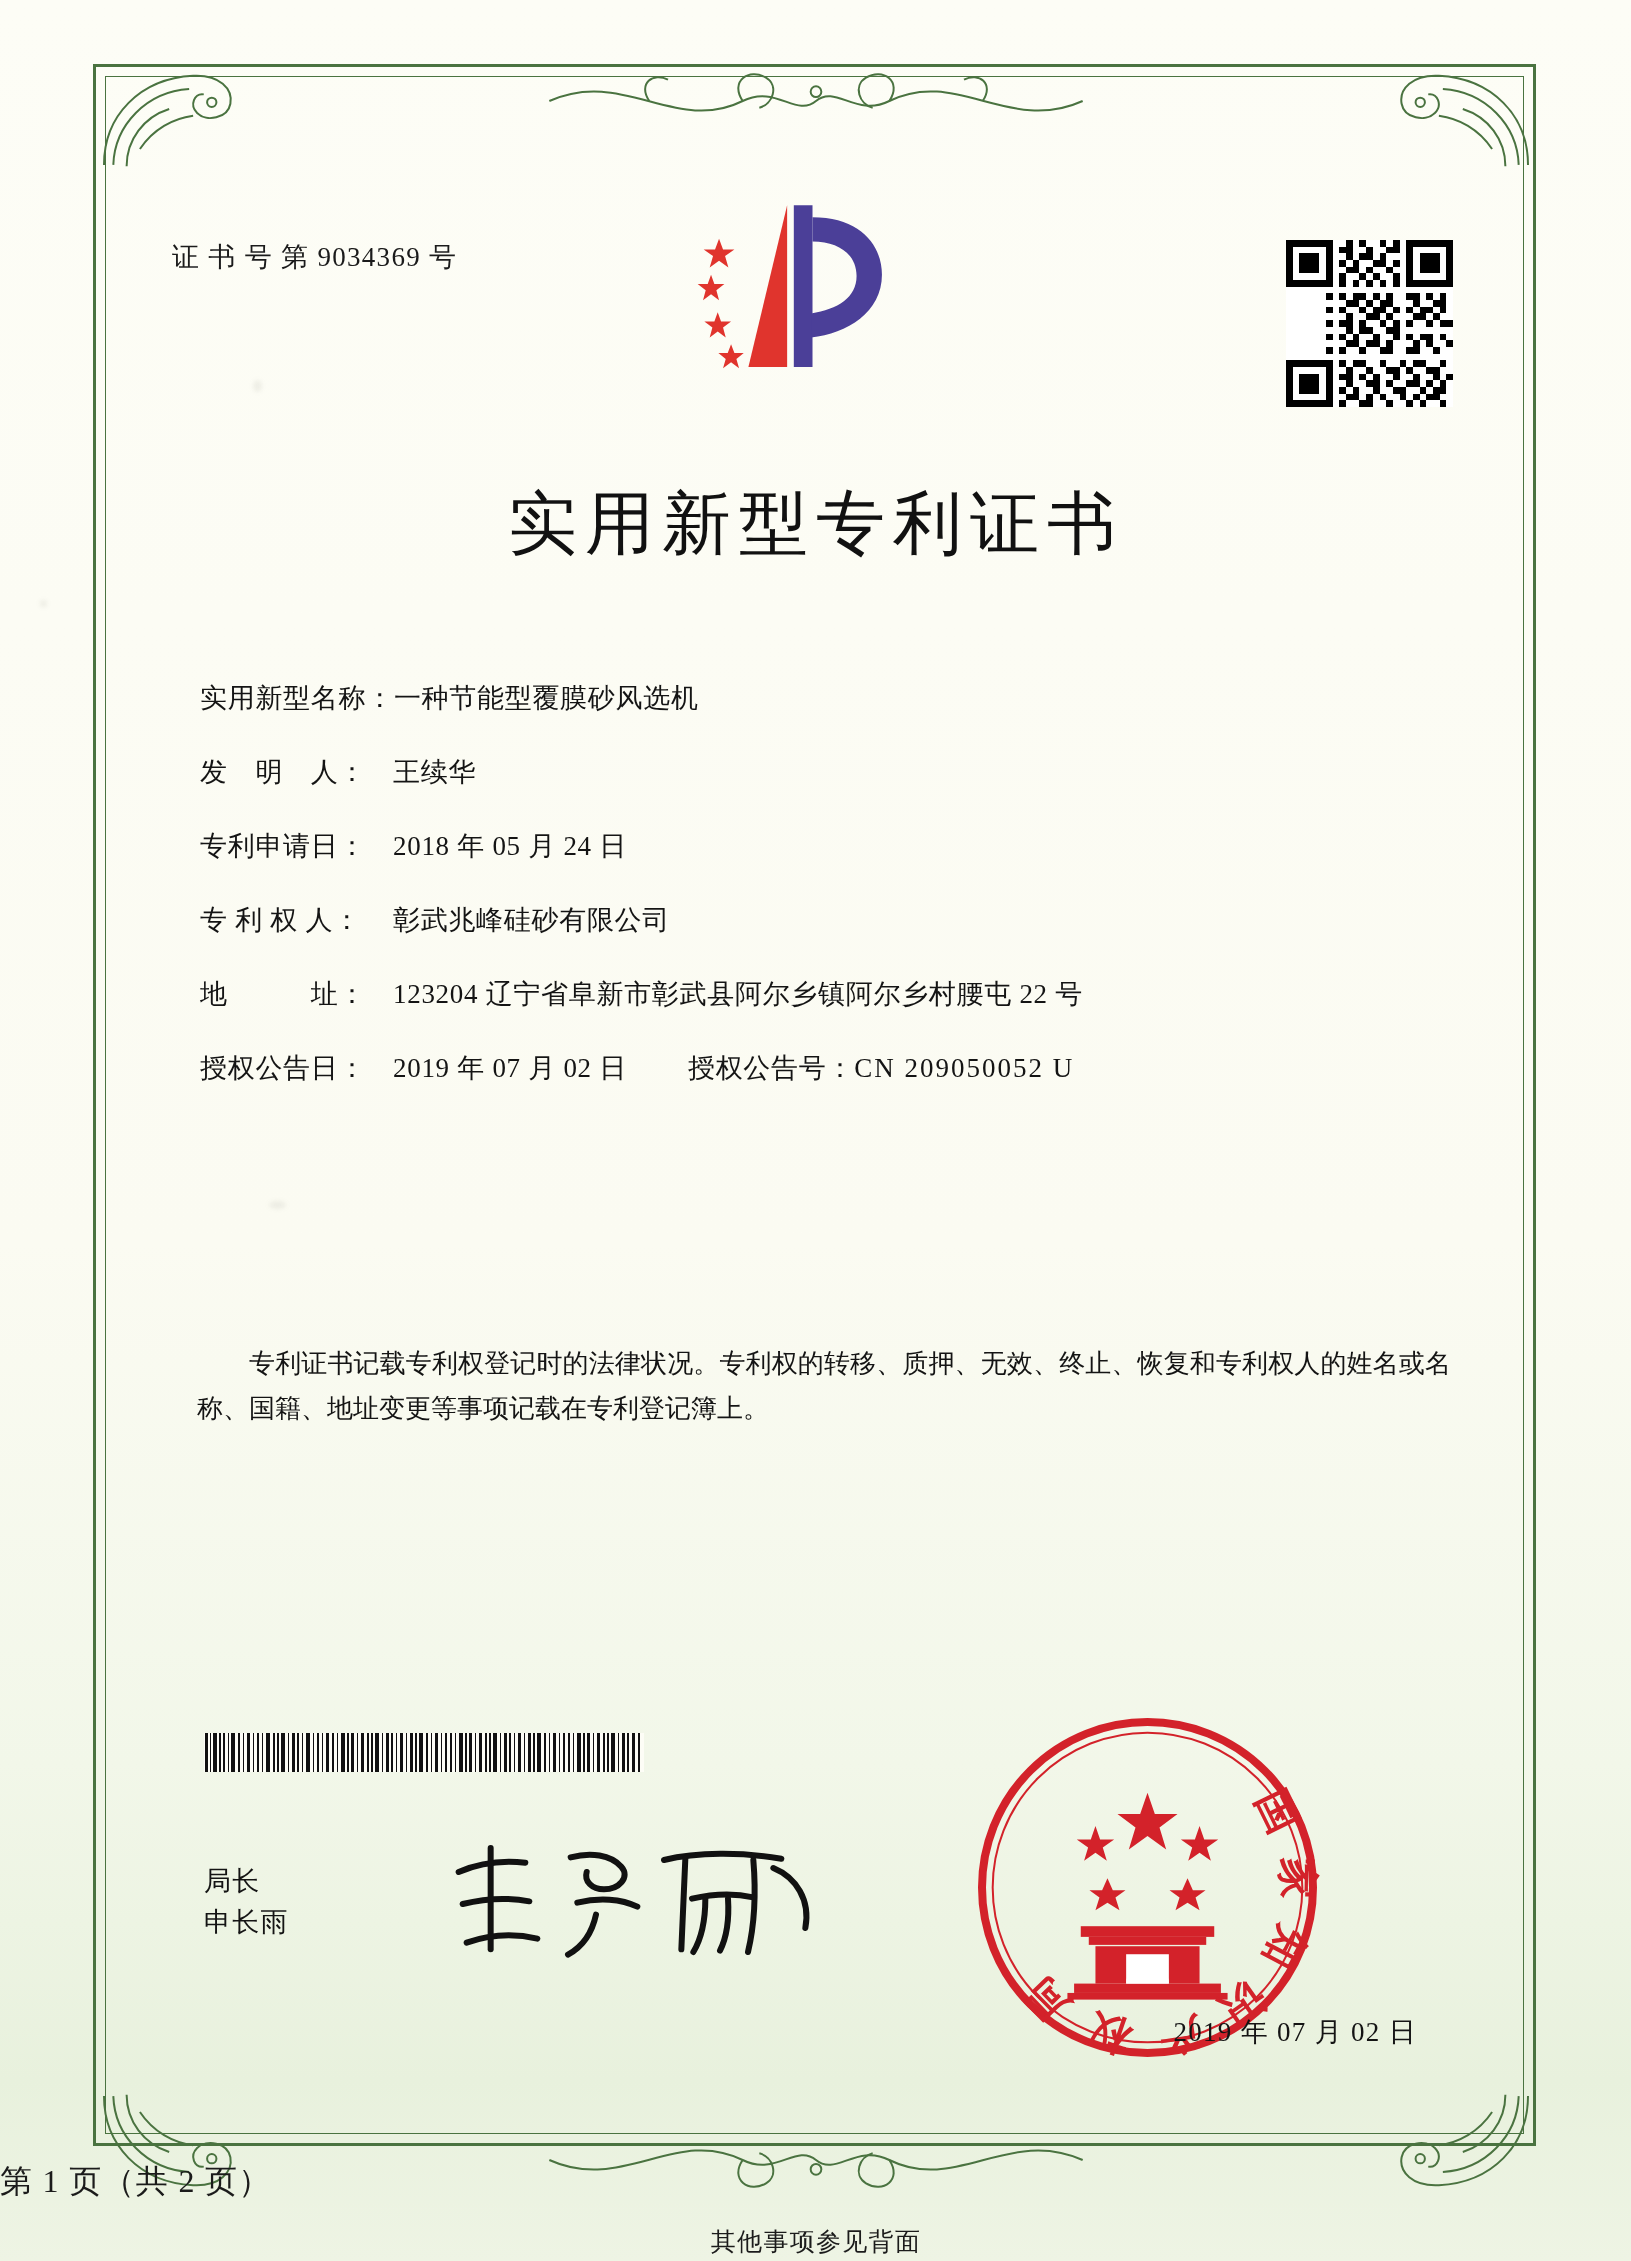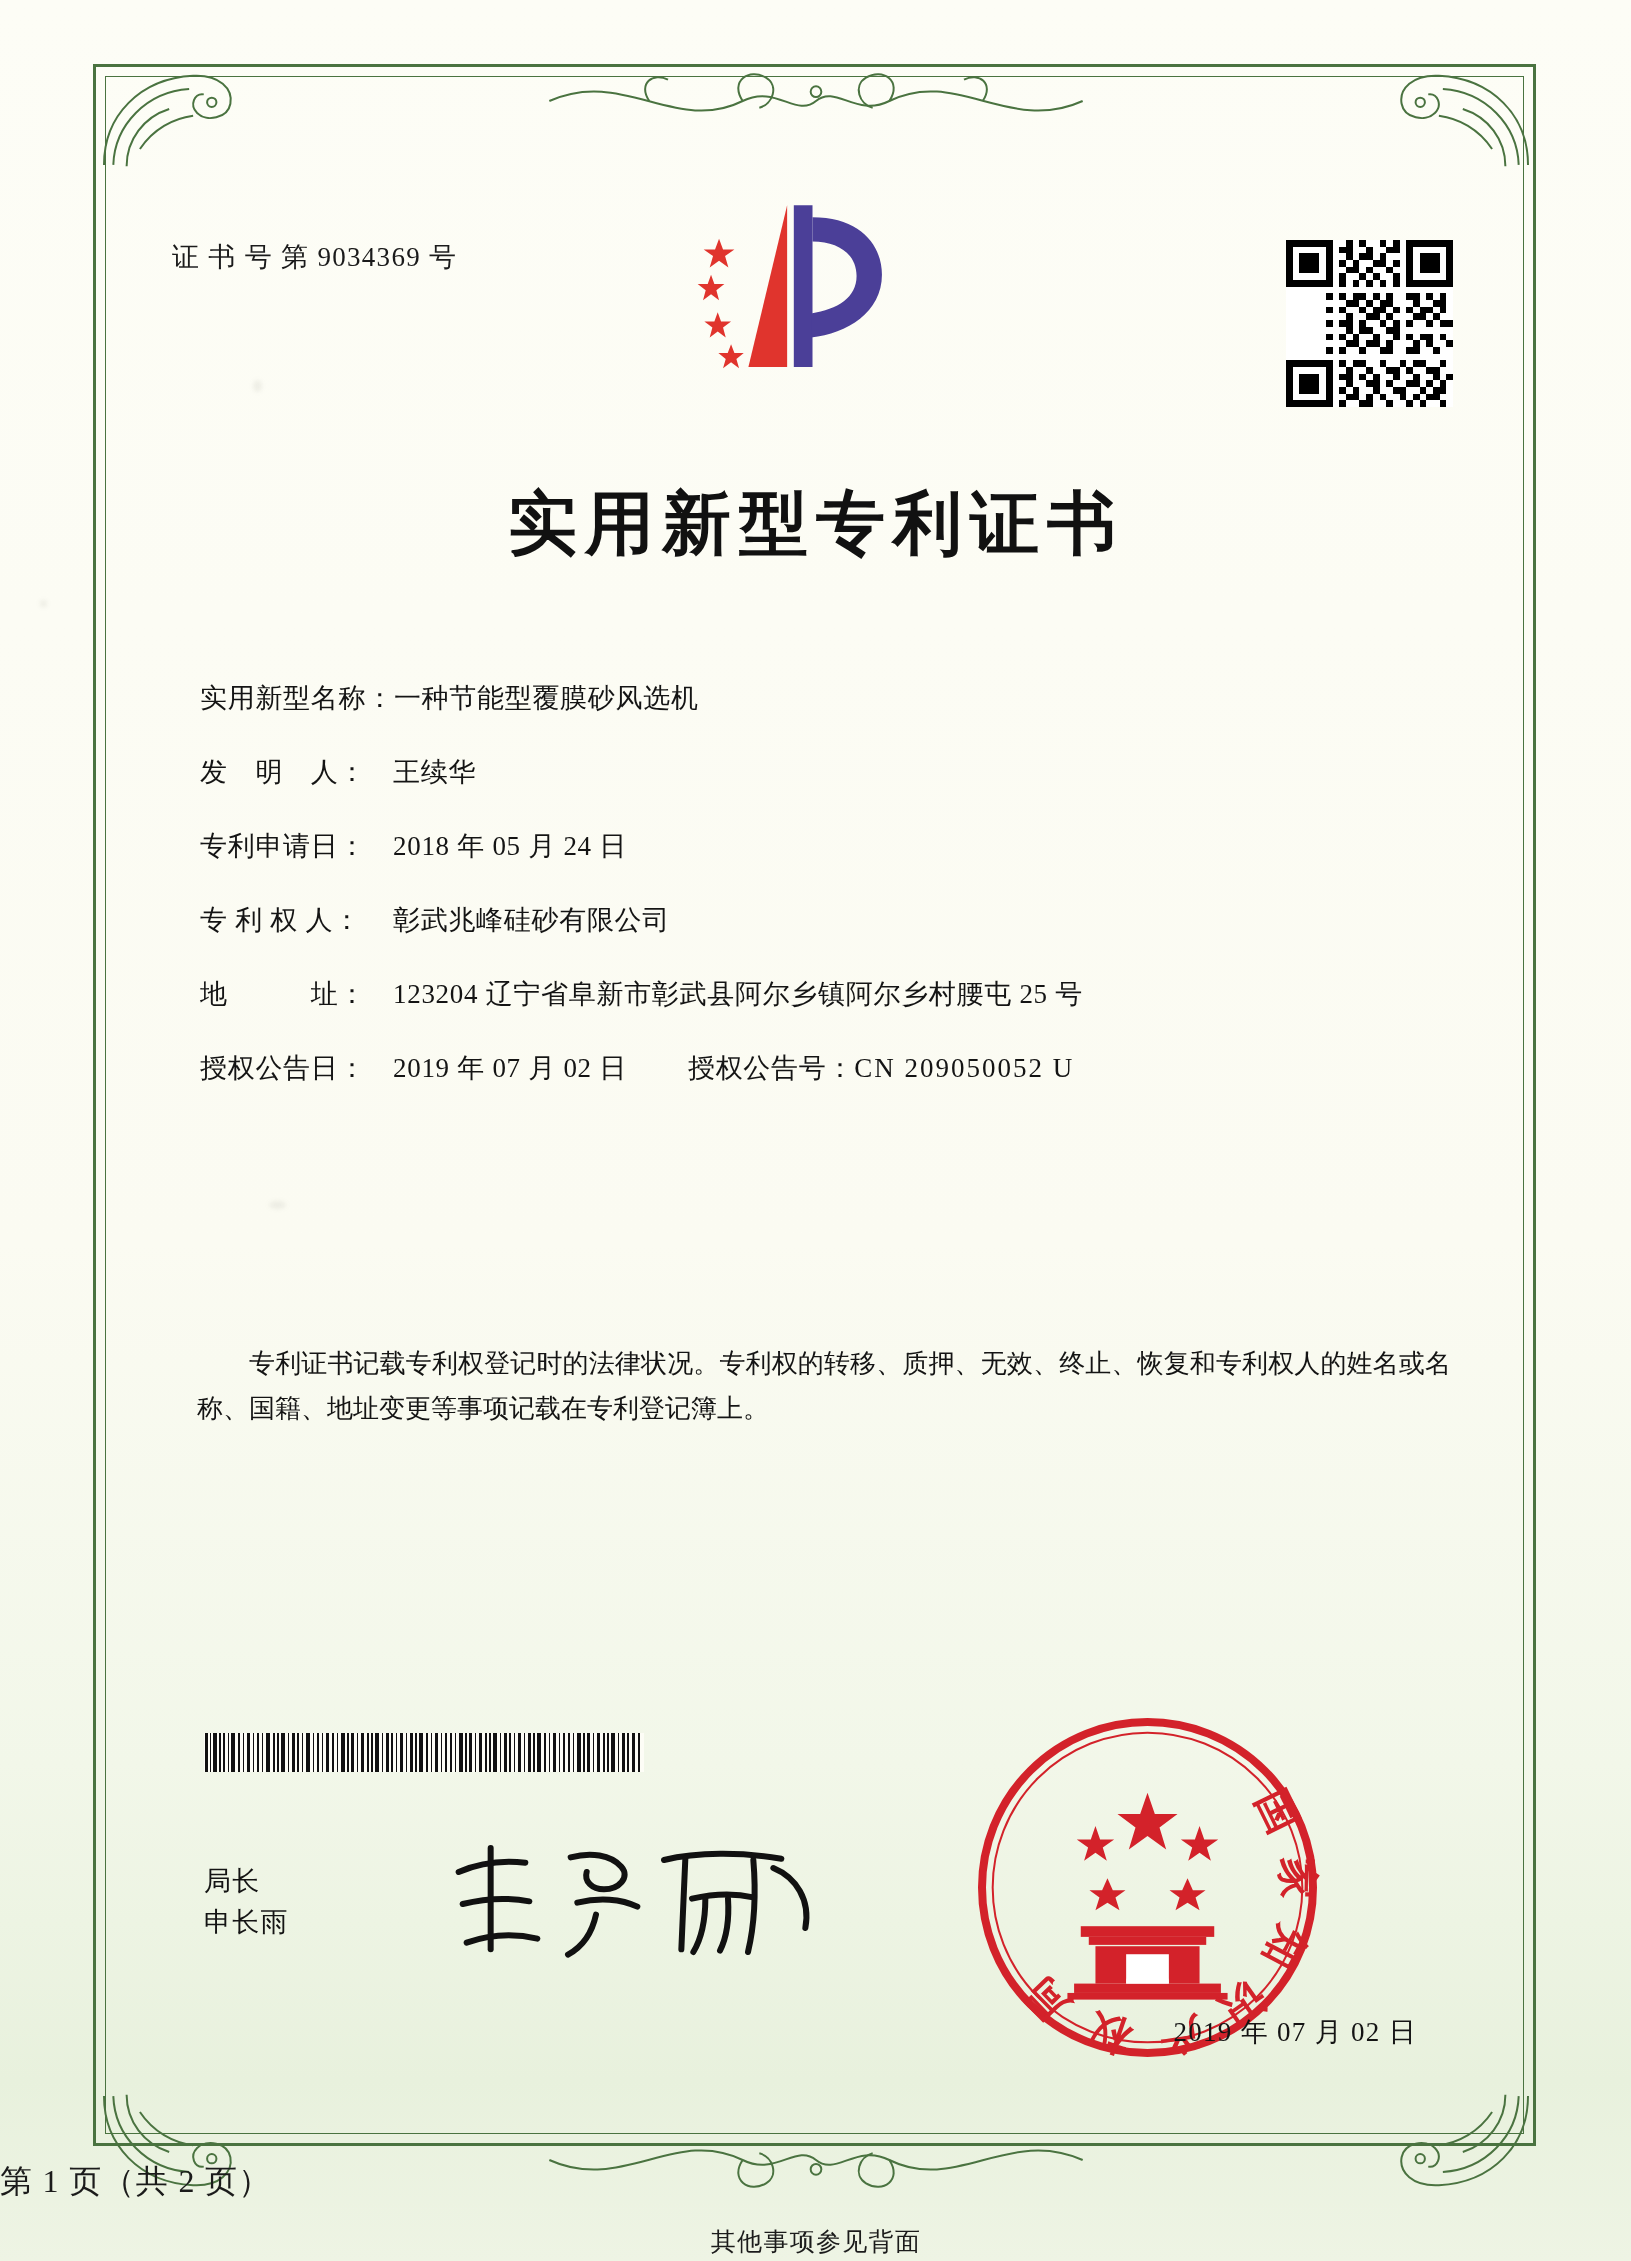--- a/index.html
+++ b/index.html
@@ -102,21 +102,21 @@
   .qr svg { display: block; }
 
   
   .title {
     position: absolute;
     left: 0;
     right: 0;
     top: 478px;
     text-align: center;
     font-size: 69px;
-    font-weight: bold;
+    font-weight: normal;
     letter-spacing: 8px;
     color: #111111;
     font-family: "DejaVu Serif", "Liberation Serif", serif;
   }
 
   
   .fields {
     position: absolute;
     left: 200px;
     top: 680px;
@@ -491,21 +491,21 @@
     <div class="field-row">
       <span class="field-label">专利申请日：</span>
       <span class="field-value">2018 年 05 月 24 日</span>
     </div>
     <div class="field-row">
       <span class="field-label">专 利 权 人：</span>
       <span class="field-value">彰武兆峰硅砂有限公司</span>
     </div>
     <div class="field-row">
       <span class="field-label">地　　　址：</span>
-      <span class="field-value">123204 辽宁省阜新市彰武县阿尔乡镇阿尔乡村腰屯 25 号</span>
+      <span class="field-value">123204 辽宁省阜新市彰武县阿尔乡镇阿尔乡村腰屯 22 号</span>
     </div>
     <div class="field-row dual">
       <span class="field-label">授权公告日：</span>
       <span class="field-value">2019 年 07 月 02 日</span>
       <span class="second-label">授权公告号：</span>
       <span class="field-value mono">CN 209050052 U</span>
     </div>
   </div>
 
   <div class="paragraphs">

